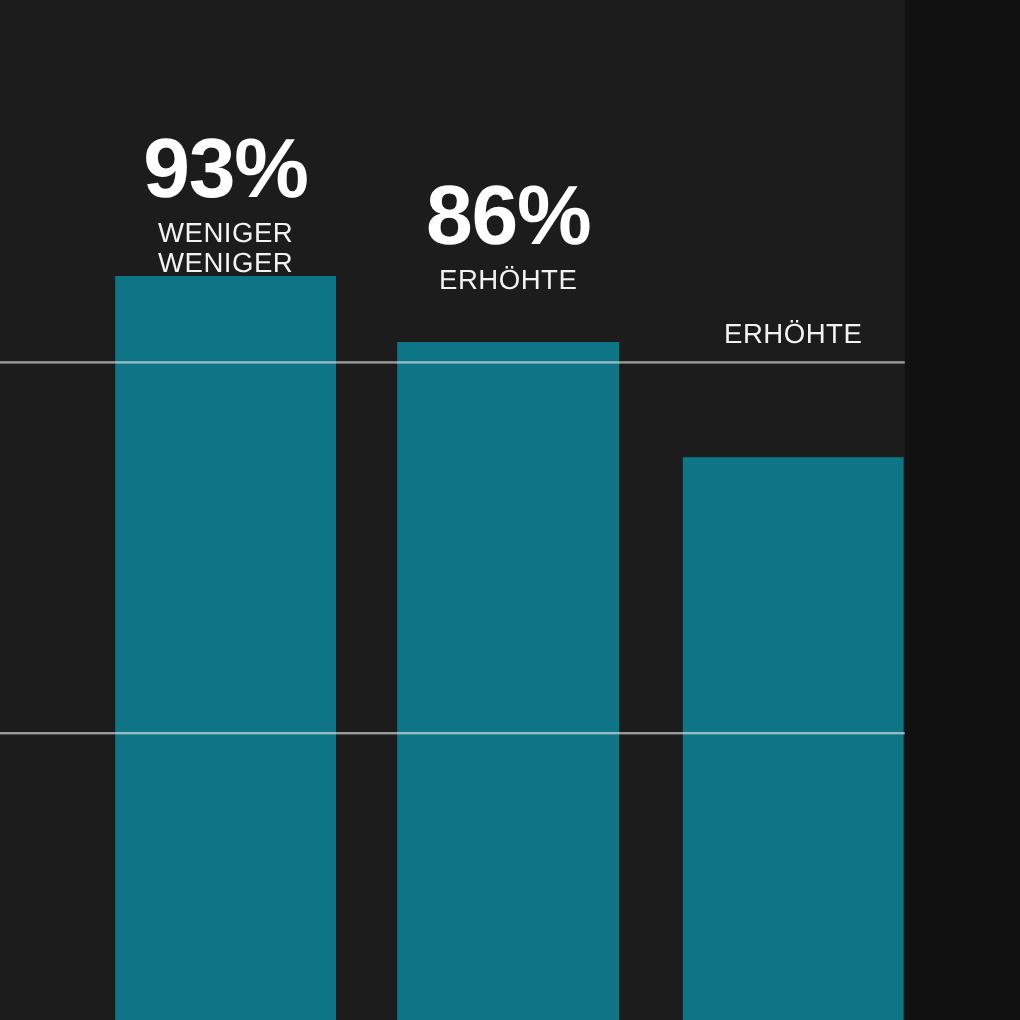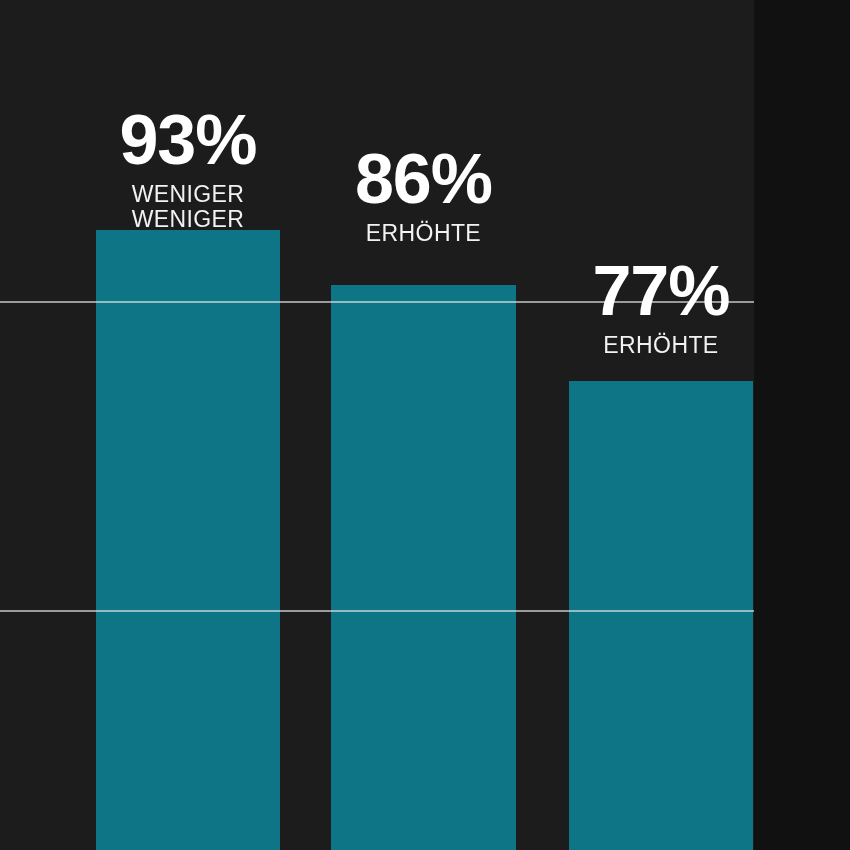--- a/index.html
+++ b/index.html
@@ -84,19 +84,18 @@
   </div>
 
   <div class="stat-block" style="left: 331px; top: 146px; width: 185px;">
     <div class="stat-value">86%</div>
     <div class="stat-label">
       <span class="stat-label-line">ERHÖHTE</span>
     </div>
   </div>
 
   <div class="stat-block" style="left: 562px; top: 258px; width: 198px;">
-    <div class="stat-value">77%</div>
     <div class="stat-label">
       <span class="stat-label-line">ERHÖHTE</span>
     </div>
   </div>
 
 </div>
 
 </body></html>

